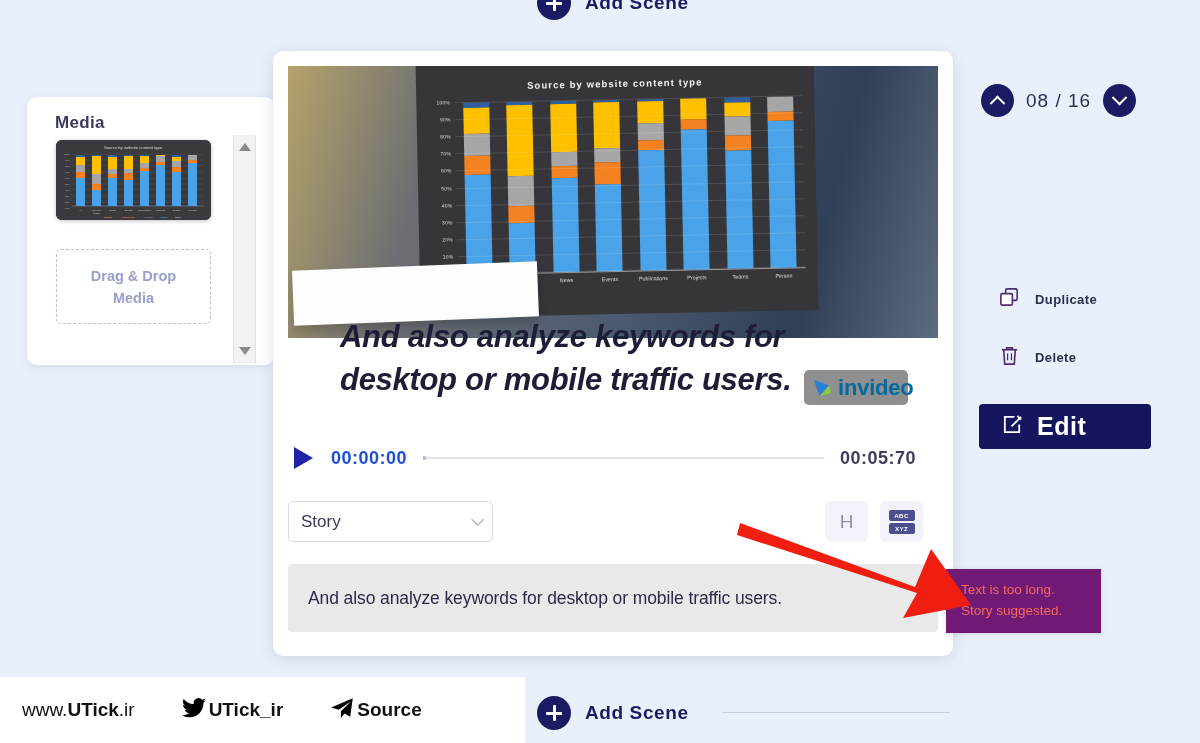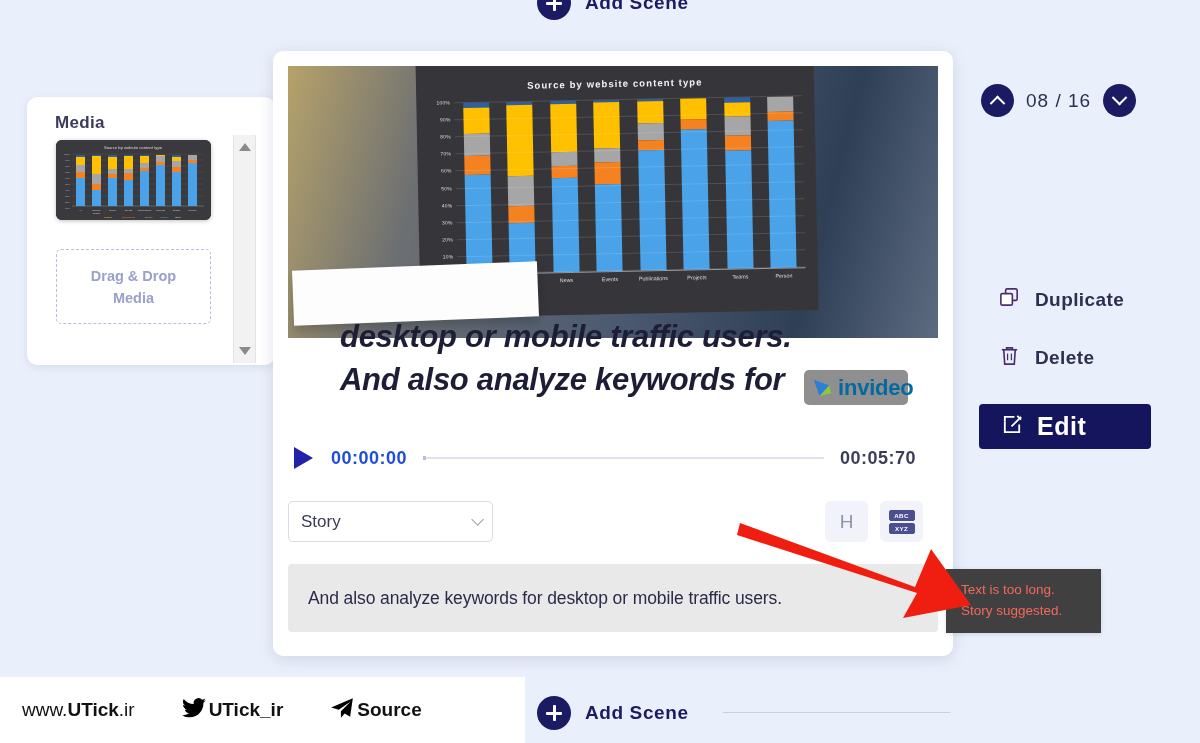--- a/index.html
+++ b/index.html
@@ -179,35 +179,35 @@
   .round-btn {
     width: 33px; height: 33px; border-radius: 50%; background: #1b1b63;
     display: flex; align-items: center; justify-content: center; cursor: pointer;
   }
   .round-btn .cv { width: 11px; height: 11px; border-right: 2.4px solid #fff; border-bottom: 2.4px solid #fff; }
   .round-btn.up .cv   { transform: rotate(-135deg) translate(-2px,-2px); }
   .round-btn.down .cv { transform: rotate(45deg) translate(-2px,-2px); }
   .pager-label { font-size: 19px; font-weight: normal; color: #2e2e50; letter-spacing: 1px; }
 
   .action { position: absolute; left: 998px; display: flex; align-items: center; gap: 14px; cursor: pointer; }
-  .action .lbl { font-size: 19px; font-weight: bold; color: #2e2e50; letter-spacing: .4px; }
+  .action .lbl { font-size: 13px; font-weight: bold; color: #2e2e50; letter-spacing: .4px; }
   .act-dup { top: 286px; }
   .act-del { top: 344px; }
 
   .edit-btn {
     position: absolute; left: 979px; top: 404px; width: 172px; height: 45px;
     background: #15155e; border-radius: 4px; cursor: pointer;
     display: flex; align-items: center; gap: 13px; padding-left: 22px;
   }
   .edit-btn .lbl { color: #fff; font-size: 25px; font-weight: bold; letter-spacing: .5px; }
 
   
   .warn-box {
     position: absolute; left: 946px; top: 569px; width: 155px; height: 64px;
-    background: #404040; box-shadow: 0 1px 5px rgba(0,0,0,.12);
+    background: #701a75; box-shadow: 0 1px 5px rgba(0,0,0,.12);
     padding: 10px 0 0 15px;
   }
   .warn-line { color: #f4695c; font-size: 13.5px; line-height: 21px; }
   .red-arrow { position: absolute; left: 735px; top: 515px; width: 240px; height: 115px; pointer-events: none; }
 
   
   .footer {
     position: absolute; left: 0; top: 677px; width: 525px; height: 66px;
     background: #ffffff; display: flex; align-items: center; gap: 0;
   }
@@ -433,22 +433,22 @@
             <div class="gridline" style="bottom: 100%;">
               <span class="ytick">100%</span>
             </div>
           </div>
       </div>
 
       <div class="paper-overlay"></div>
     </div>
 
     <div class="scene-heading">
+      <div>And also analyze keywords for</div>
       <div>desktop or mobile traffic users.</div>
-      <div>And also analyze keywords for</div>
     </div>
 
     <div class="invideo-badge">
       <span class="logo">
         <svg viewBox="0 0 22 22" width="21" height="21">
           <path d="M2 3 L18 9 L8 20 Z" fill="#2b7fd4"></path>
           <path d="M8 20 L18 9 L20 17 Z" fill="#8dc63f"></path>
           <path d="M2 3 L8 20 L5 11 Z" fill="#1a5fa8"></path>
         </svg>
       </span>

